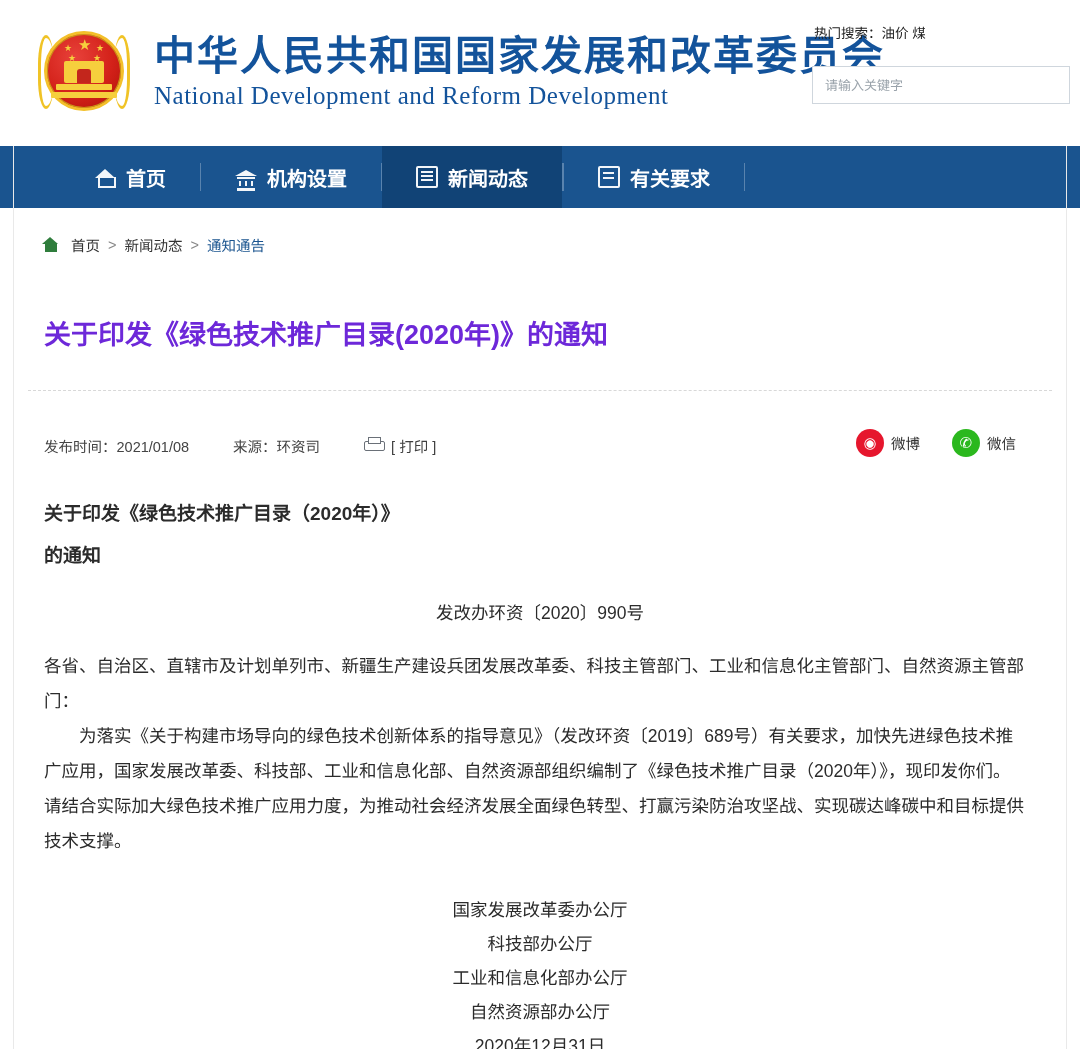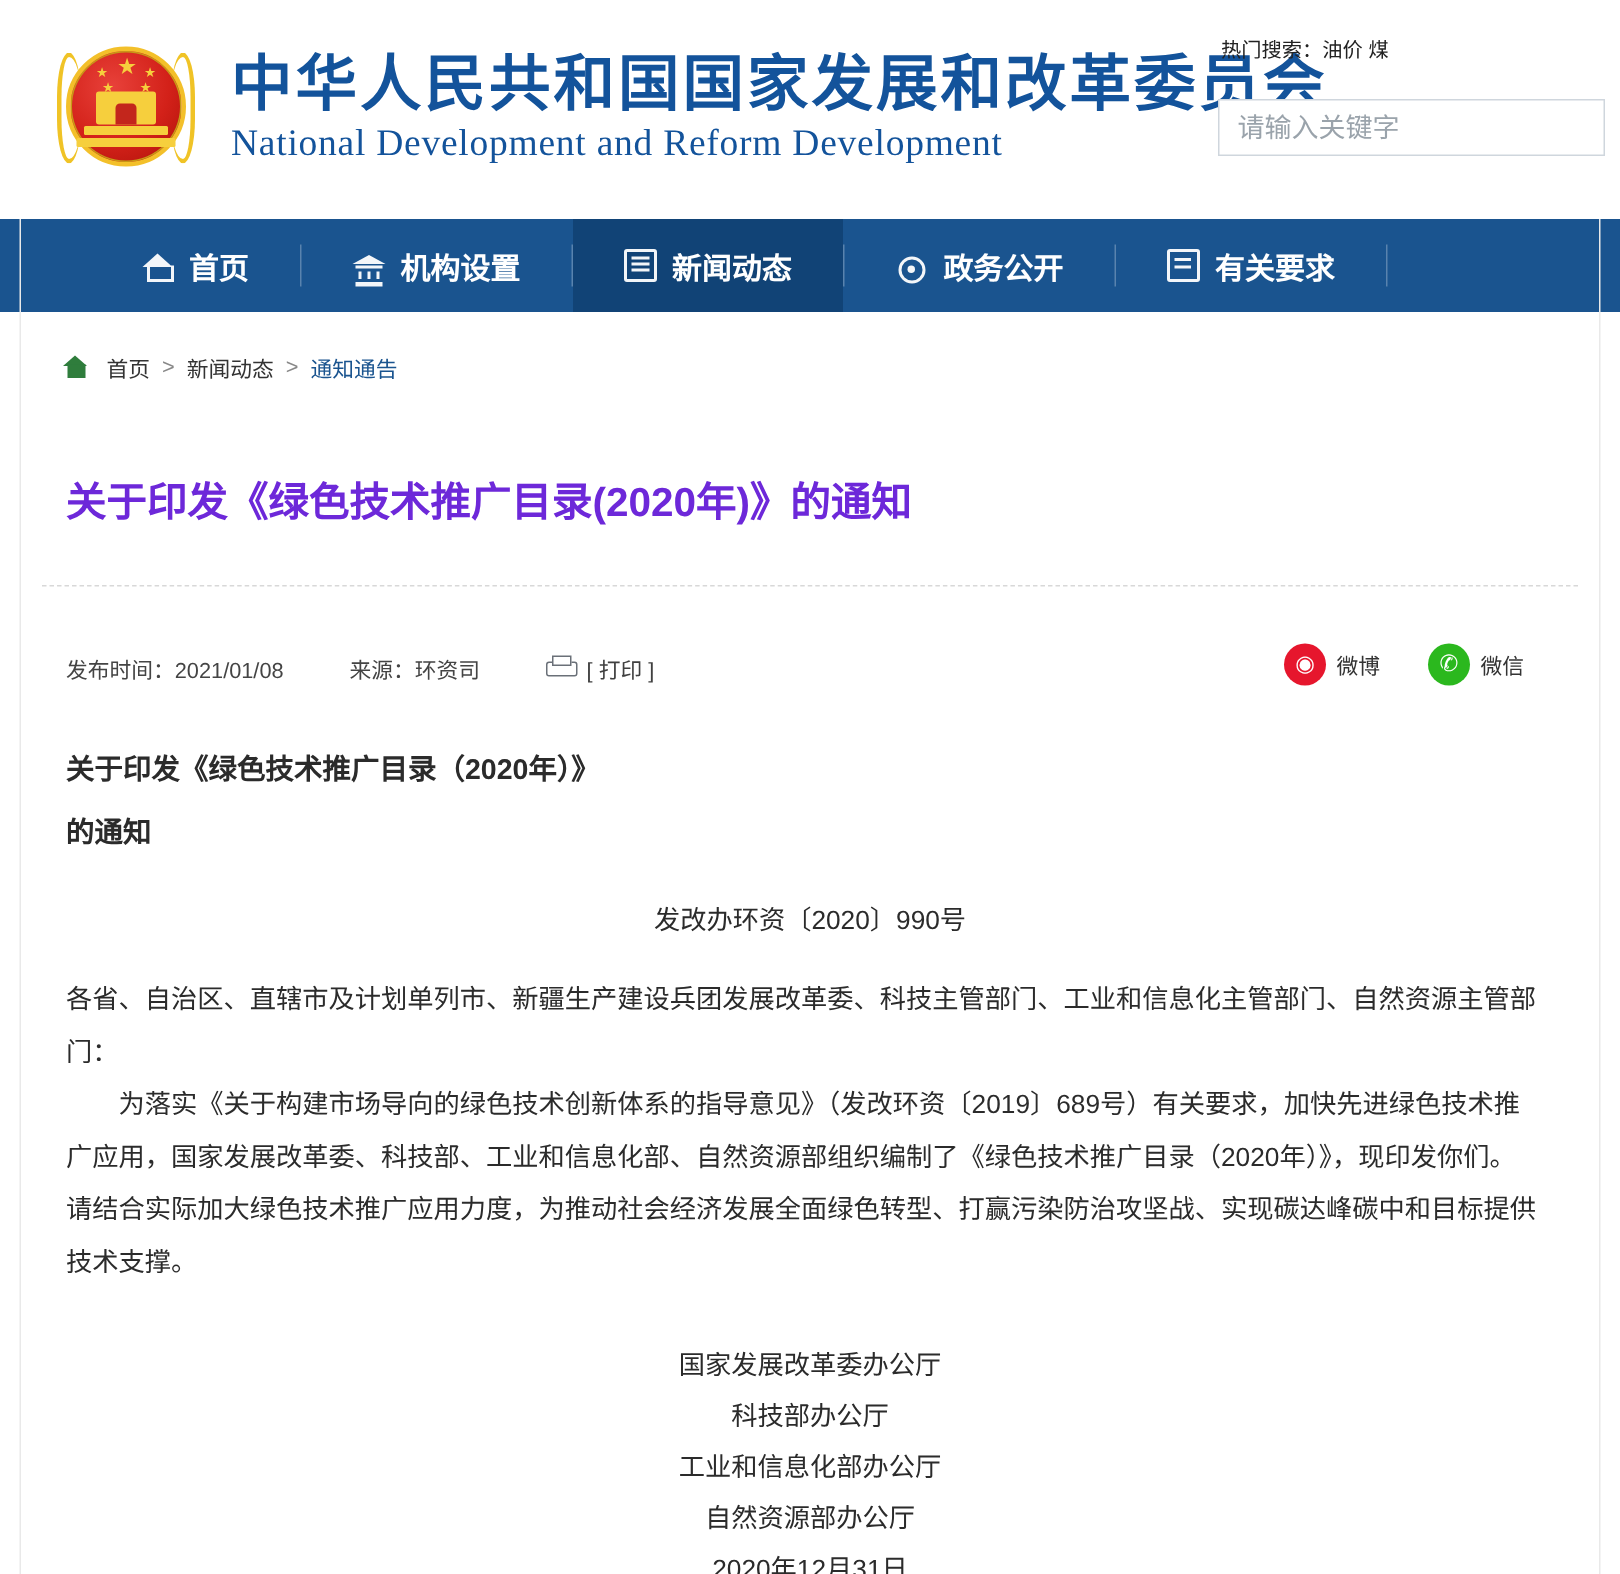--- a/index.html
+++ b/index.html
@@ -142,21 +142,21 @@
     border: 1px solid #cfd6dd;
     background: #fff;
     display: flex;
     align-items: center;
     padding: 0 10px;
     width: 258px;
   }
   .search-box input {
     border: none;
     outline: none;
-    font-size: 18px;
+    font-size: 13px;
     color: #666;
     width: 100%;
     font-family: "Liberation Sans", sans-serif;
     background: transparent;
   }
   .search-box input::placeholder { color: #9aa3ab; }
 
   
   .nav {
     height: 62px;
@@ -450,24 +450,20 @@
     <div class="nav-item">
       <span class="nav-icon ico-bank"></span>
       <span>机构设置</span>
     </div>
     <div class="nav-sep"></div>
     <div class="nav-item active">
       <span class="nav-icon ico-news"></span>
       <span>新闻动态</span>
     </div>
     <div class="nav-sep"></div>
-    <div class="nav-item">
-      <span class="nav-icon ico-wifi"></span>
-      <span>政务公开</span>
-    </div>
     <div class="nav-sep"></div>
     <div class="nav-item">
       <span class="nav-icon ico-doc"></span>
       <span>有关要求</span>
     </div>
     <div class="nav-sep"></div>
   </div>
 
   <div class="content">
 

